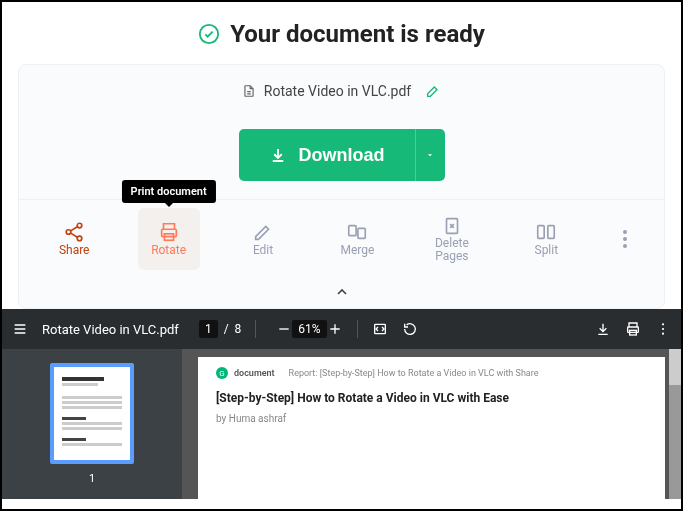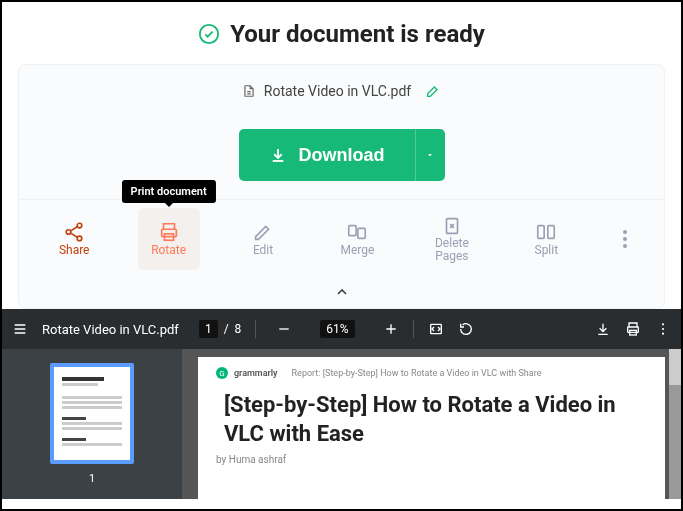--- a/index.html
+++ b/index.html
@@ -27,34 +27,34 @@
   .tooltip::after { content: ""; position: absolute; top: 100%; left: 50%; transform: translateX(-50%); border: 4px solid transparent; border-top-color: #000; }
   .collapse-row { display: flex; justify-content: center; padding: 6px 0 8px; }
   .chevron-up { width: 16px; height: 16px; color: #444; cursor: pointer; }
   
   .viewer { background: #323639; color: #fff; height: 190px; overflow: hidden; }
   .toolbar { display: flex; align-items: center; height: 40px; padding: 0 10px; gap: 14px; font-size: 12px; background: #2a2d30; }
   .menu-icon, .tb-icon { width: 16px; height: 16px; cursor: pointer; }
   .tb-title { flex: 0 0 auto; font-size: 13px; }
   .page-ind { display: flex; align-items: center; gap: 6px; margin-left: 6px; }
   .page-cur { background: #111; padding: 2px 6px; border-radius: 2px; font-size: 12px; min-width: 18px; text-align: center; }
-  .zoom-group { display: flex; align-items: center; gap: 28px; margin-left: 6px; }
+  .zoom-group { display: flex; align-items: center; gap: 0; margin-left: 6px; }
   .pct { background: #111; padding: 2px 6px; border-radius: 2px; font-size: 12px; }
   .tb-sep { width: 1px; height: 18px; background: #555; }
   .spacer { flex: 1; }
   .viewer-body { display: flex; height: 150px; }
   .thumb-col { width: 180px; background: #3c4145; display: flex; flex-direction: column; align-items: center; padding: 14px 0; gap: 8px; }
   .thumb { width: 84px; height: 108px; background: #fff; border: 4px solid #5b9cff; border-radius: 2px; padding: 8px; font-size: 4px; color: #333; overflow: hidden; }
   .thumb .ln { height: 3px; background: #ccc; margin: 2px 0; }
   .thumb-num { font-size: 11px; color: #fff; }
   .doc-col { flex: 1; background: #555; padding: 8px 16px 0; overflow: hidden; position: relative; }
   .doc-page { background: #fff; color: #222; height: 100%; padding: 10px 18px; overflow: hidden; }
   .g-row { display: flex; align-items: center; gap: 6px; font-size: 9px; color: #888; }
   .g-badge { width: 12px; height: 12px; border-radius: 50%; background: #00b67a; display: flex; align-items: center; justify-content: center; color: #fff; font-size: 8px; }
-  .doc-title { font-size: 22px; font-weight: 700; margin: 12px 8px 6px; line-height: 1.3; }
+  .doc-title { font-size: 12px; font-weight: 700; margin: 12px 0 6px; line-height: 1.3; }
   .doc-author { font-size: 10px; color: #888; margin-bottom: 4px; }
   .doc-heading { font-size: 12px; font-weight: 700; margin-top: 10px; border-top: 1px solid #eee; padding-top: 8px; }
   .doc-scrollbar { position: absolute; right: 0; top: 0; width: 12px; height: 100%; background: #999; }
   .doc-scrollbar .sb-thumb { position: absolute; top: 0; left: 0; width: 100%; height: 36px; background: #ccc; }
 </style>
 </head>
 <body>
 
 <div class="page-title">
   <svg class="check-icon" viewBox="0 0 24 24" fill="none" stroke="#17b978" stroke-width="2">
@@ -218,21 +218,21 @@
         <div style="height:4px;"></div>
         <div class="ln" style="width:40%;background:#444;"></div>
         <div class="ln"></div>
       </div>
       <span class="thumb-num">1</span>
     </div>
     <div class="doc-col">
       <div class="doc-page">
         <div class="g-row">
           <span class="g-badge">G</span>
-          <span style="color:#555;font-weight:600;">grammarly</span>
+          <span style="color:#555;font-weight:600;">document</span>
           <span style="margin-left:8px;">Report: [Step-by-Step] How to Rotate a Video in VLC with Share</span>
         </div>
         <div class="doc-title">[Step-by-Step] How to Rotate a Video in VLC with Ease</div>
         <div class="doc-author">by Huma ashraf</div>
       </div>
       <div class="doc-scrollbar">
         <div class="sb-thumb"></div>
       </div>
     </div>
   </div>

